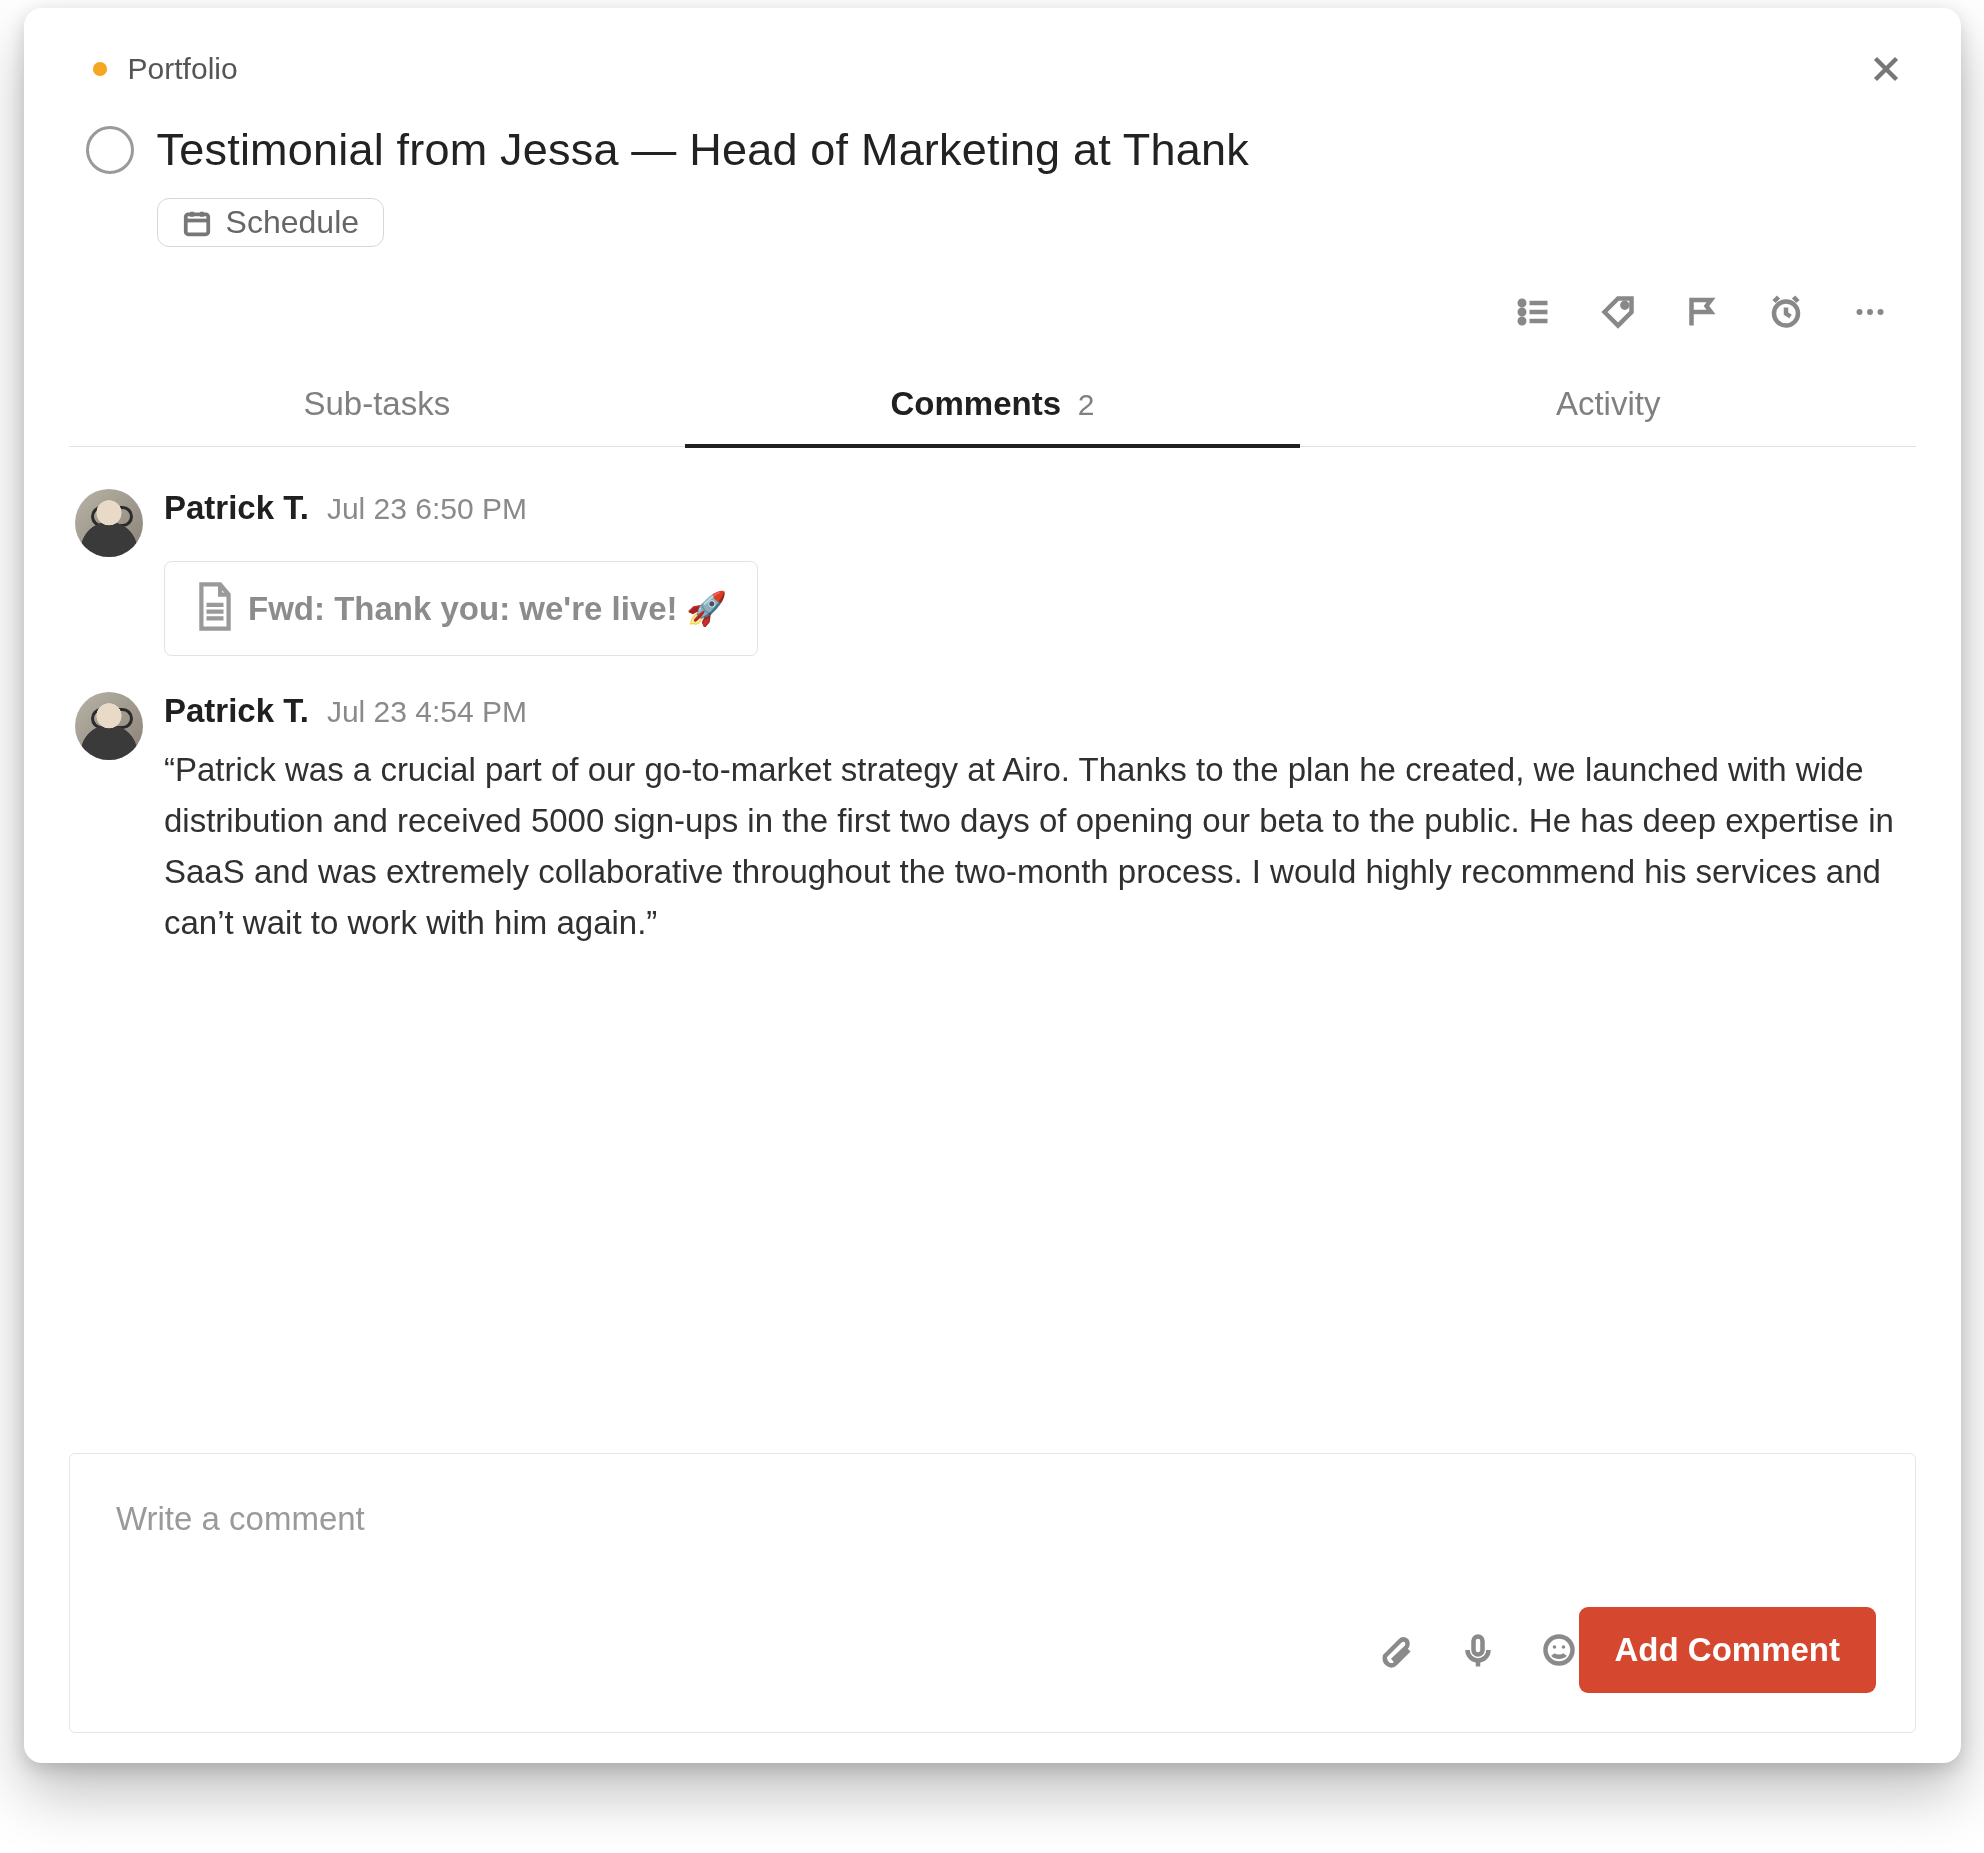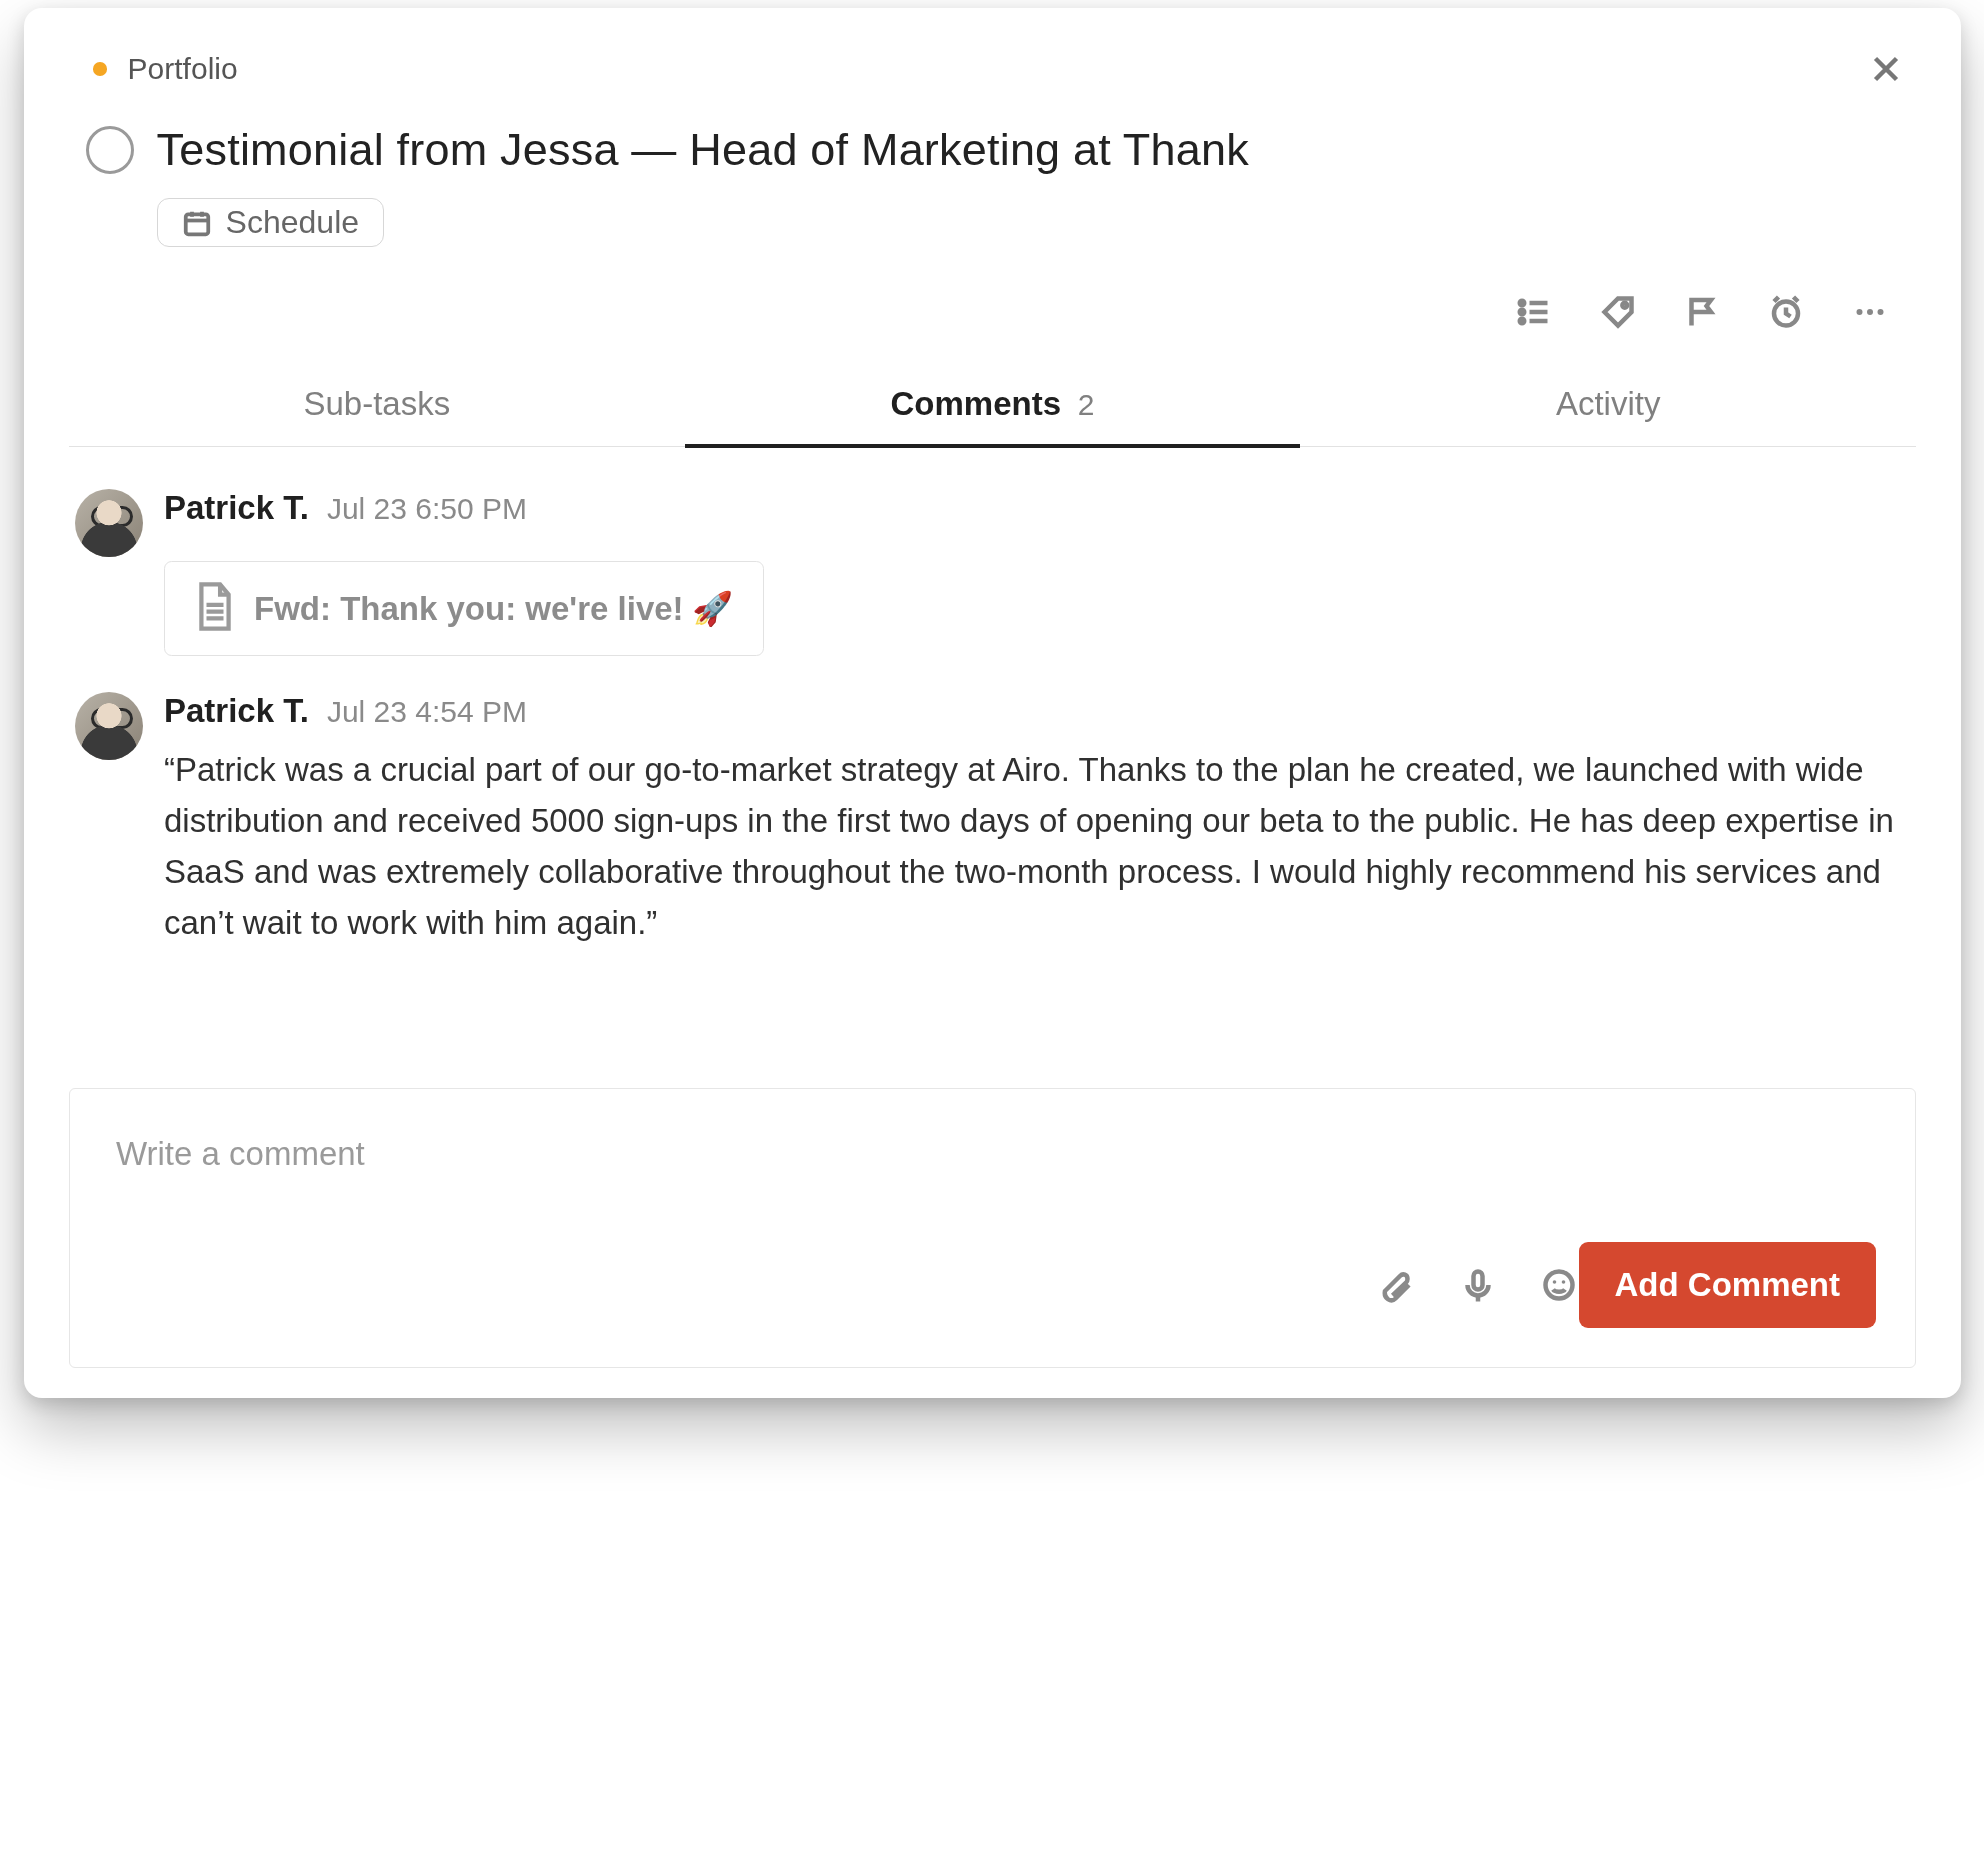--- a/index.html
+++ b/index.html
@@ -7,21 +7,21 @@
   body {
     font-family: -apple-system, BlinkMacSystemFont, "Segoe UI", Helvetica, Arial, sans-serif;
     background: transparent;
     display: flex;
     align-items: flex-start;
     justify-content: center;
     padding: 0;
   }
   .panel {
     width: 1937px;
-    height: 1390px;
+    height: 1755px;
     background: #fff;
     border-radius: 18px;
     box-shadow: 0 30px 61px rgba(0,0,0,0.25), 0 6px 18px rgba(0,0,0,0.15);
     margin-top: 7.6px;
     position: relative;
     padding: 30px 45px 30px 45px;
     display: flex;
     flex-direction: column;
   }
   
@@ -129,21 +129,21 @@
     content:""; position:absolute;
     left:24%; top:24%; width:52%; height:22%;
     border:3px solid #2b2b2b; border-radius:10.6px;
     background:transparent;
   }
   .comment-body { flex:1; }
   .comment-meta { display:flex; align-items:baseline; gap:18px; margin-bottom:13.6px;}
   .author { font-size:33px; font-weight:700; color:#202020;}
   .timestamp { font-size:30px; color:#8a8a8a;}
   .attachment-chip {
-    display:inline-flex; align-items:center; gap:18px;
+    display:inline-flex; align-items:center; gap:12px;
     border:1.5px solid #e2e2e2; border-radius:7.6px;
     padding: 19.7px 29px;
     margin-top: 19.7px;
     cursor:pointer;
   }
   .attachment-chip .file-icon svg{ width:42px; height:51px; stroke:#9a9a9a; stroke-width:2.5; fill:none;}
   .attachment-chip .file-label{
     font-size:33px; font-weight:700; color:#8c8c8c;
   }
   .comment-text {

